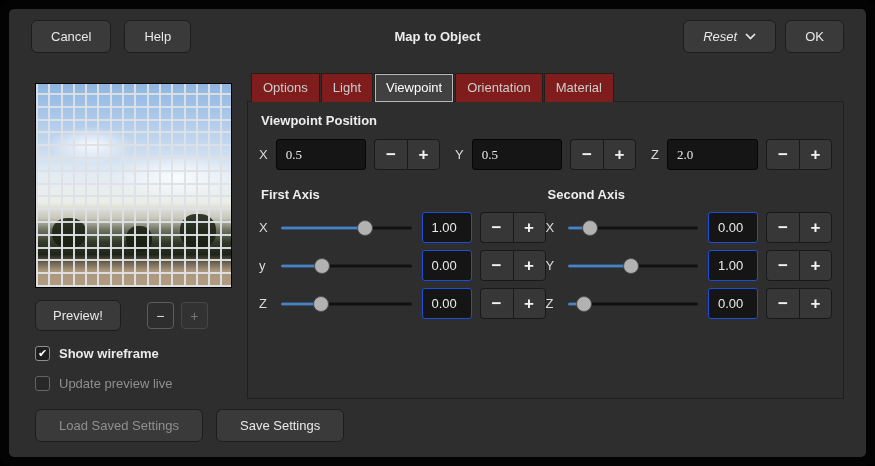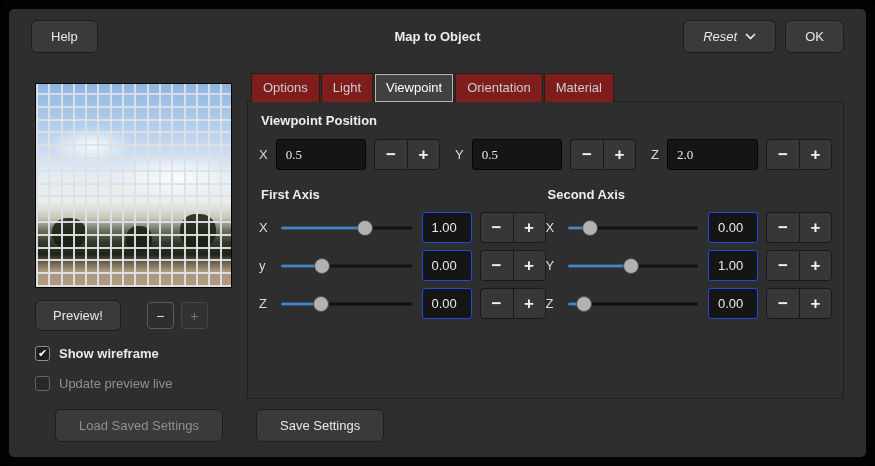--- a/index.html
+++ b/index.html
@@ -70,32 +70,33 @@
   .slider{flex:1;position:relative;height:31px;cursor:pointer;min-width:0;}
   .track{position:absolute;left:2px;right:2px;top:50%;height:3px;transform:translateY(-50%);background:#111;border-radius:2px;}
   .fill{position:absolute;left:2px;top:50%;height:3px;transform:translateY(-50%);background:var(--accent,#4a83c4);
         border-radius:2px;width:var(--pos,50%);}
   .thumb{position:absolute;top:50%;left:var(--pos,50%);width:16px;height:16px;border-radius:50%;background:#b2b2b2;
          border:1px solid #4d4d4d;transform:translate(-50%,-50%);box-sizing:border-box;}
   .value-entry{flex:0 0 50px;height:31px;box-sizing:border-box;background:#151515;border:1px solid #1d4ed8;border-radius:3px;
                color:#eaeaea;display:flex;align-items:center;padding:0 9px;cursor:text;}
   
   .footer{flex:0 0 40px;display:flex;align-items:center;gap:13px;padding:6px 22px 0 26px;}
-  .footer .btn{padding:0 23px;margin-left:20px;}
+  .footer .btn{padding:0 23px;}
   .btn.dim-text{color:#8f8f8f;}
 </style>
 </head>
 <body>
 
 <div class="window">
   <div class="dialog">
 
     <div class="header">
       <div class="title">Map to Object</div>
       <div class="header-left">
+        <button class="btn">Cancel</button>
         <button class="btn">Help</button>
       </div>
       <div class="header-right">
         <button class="btn reset-btn">
           <span>Reset</span>
           <span style="display:inline-flex;">
             <svg width="11" height="7" viewBox="0 0 11 7">
                 <path d="M1 1l4.5 4.5L10 1" fill="none" stroke="#e8e8e8" stroke-width="1.7"></path>
               </svg>
           </span>

